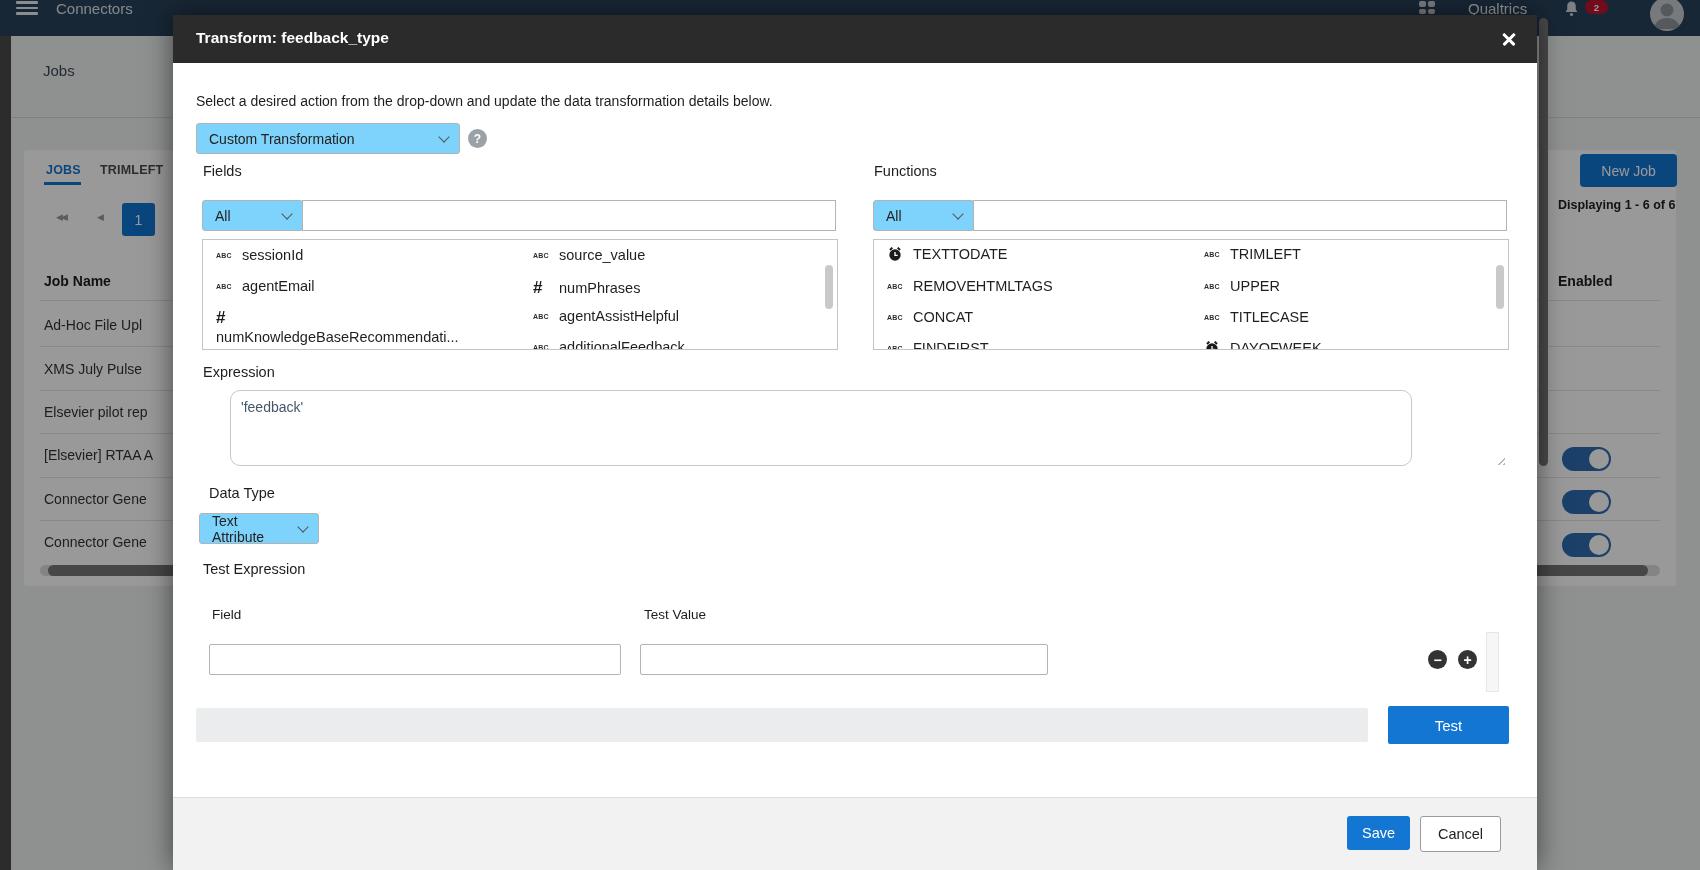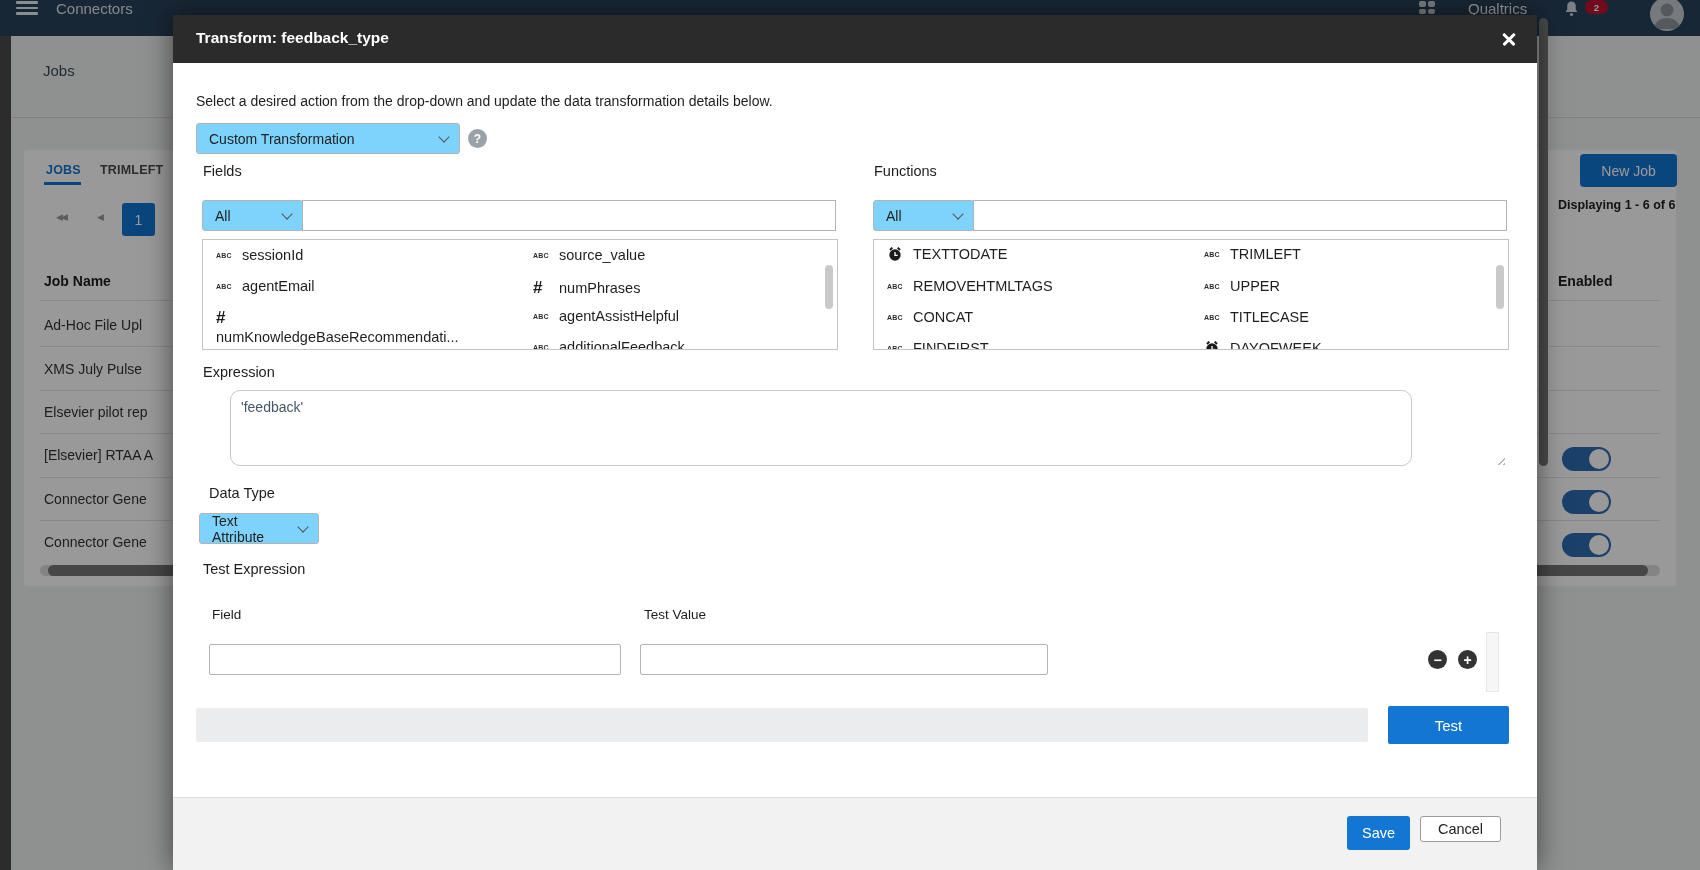--- a/index.html
+++ b/index.html
@@ -89,21 +89,21 @@
              display:flex;align-items:center;justify-content:center;font-size:14px;font-weight:700;
              line-height:1;cursor:pointer;}
   .rows-scroll{left:1313px;top:617px;width:13px;height:60px;background:#f6f6f6;border:1px solid #e6e6e6;box-sizing:border-box;}
   .result-bar{left:23px;top:693px;width:1172px;height:34px;background:#eaeced;border-radius:2px;}
   .test-btn{left:1215px;top:691px;width:121px;height:38px;background:#1276d2;border-radius:2px;color:#fff;
             font-size:15px;display:flex;align-items:center;justify-content:center;cursor:pointer;}
 
   .modal-footer{left:0;top:782px;width:1364px;height:73px;background:#f2f2f3;border-top:1px solid #dcdcdc;}
   .save-btn{left:1174px;top:18px;width:63px;height:34px;background:#1276d2;border-radius:3px;color:#fff;
             font-size:14.5px;display:flex;align-items:center;justify-content:center;cursor:pointer;}
-  .cancel-btn{left:1247px;top:18px;width:81px;height:26px;background:#fff;border:1px solid #9b9b9b;
+  .cancel-btn{left:1247px;top:18px;width:81px;height:36px;background:#fff;border:1px solid #9b9b9b;
               border-radius:3px;color:#222;font-size:14.5px;display:flex;align-items:center;justify-content:center;
               box-sizing:border-box;cursor:pointer;}
 </style>
 </head>
 <body>
 
 <div class="abs topbar">
   <div class="abs hamburger">
       <i></i>
       <i></i>

